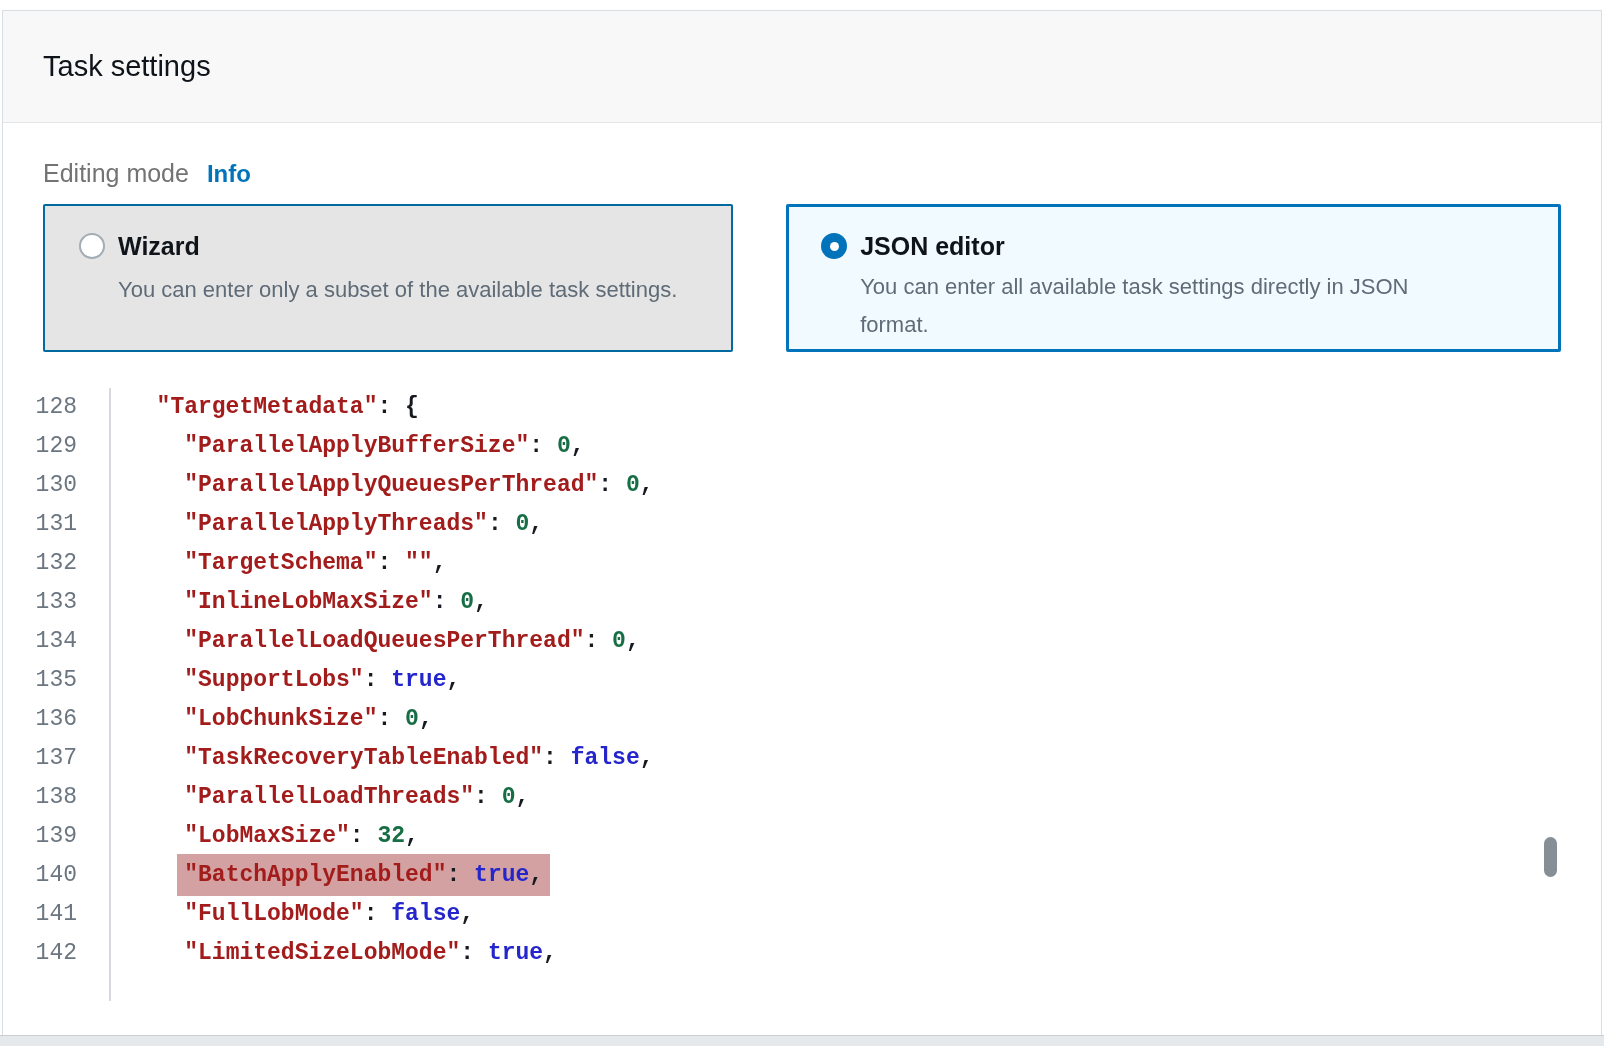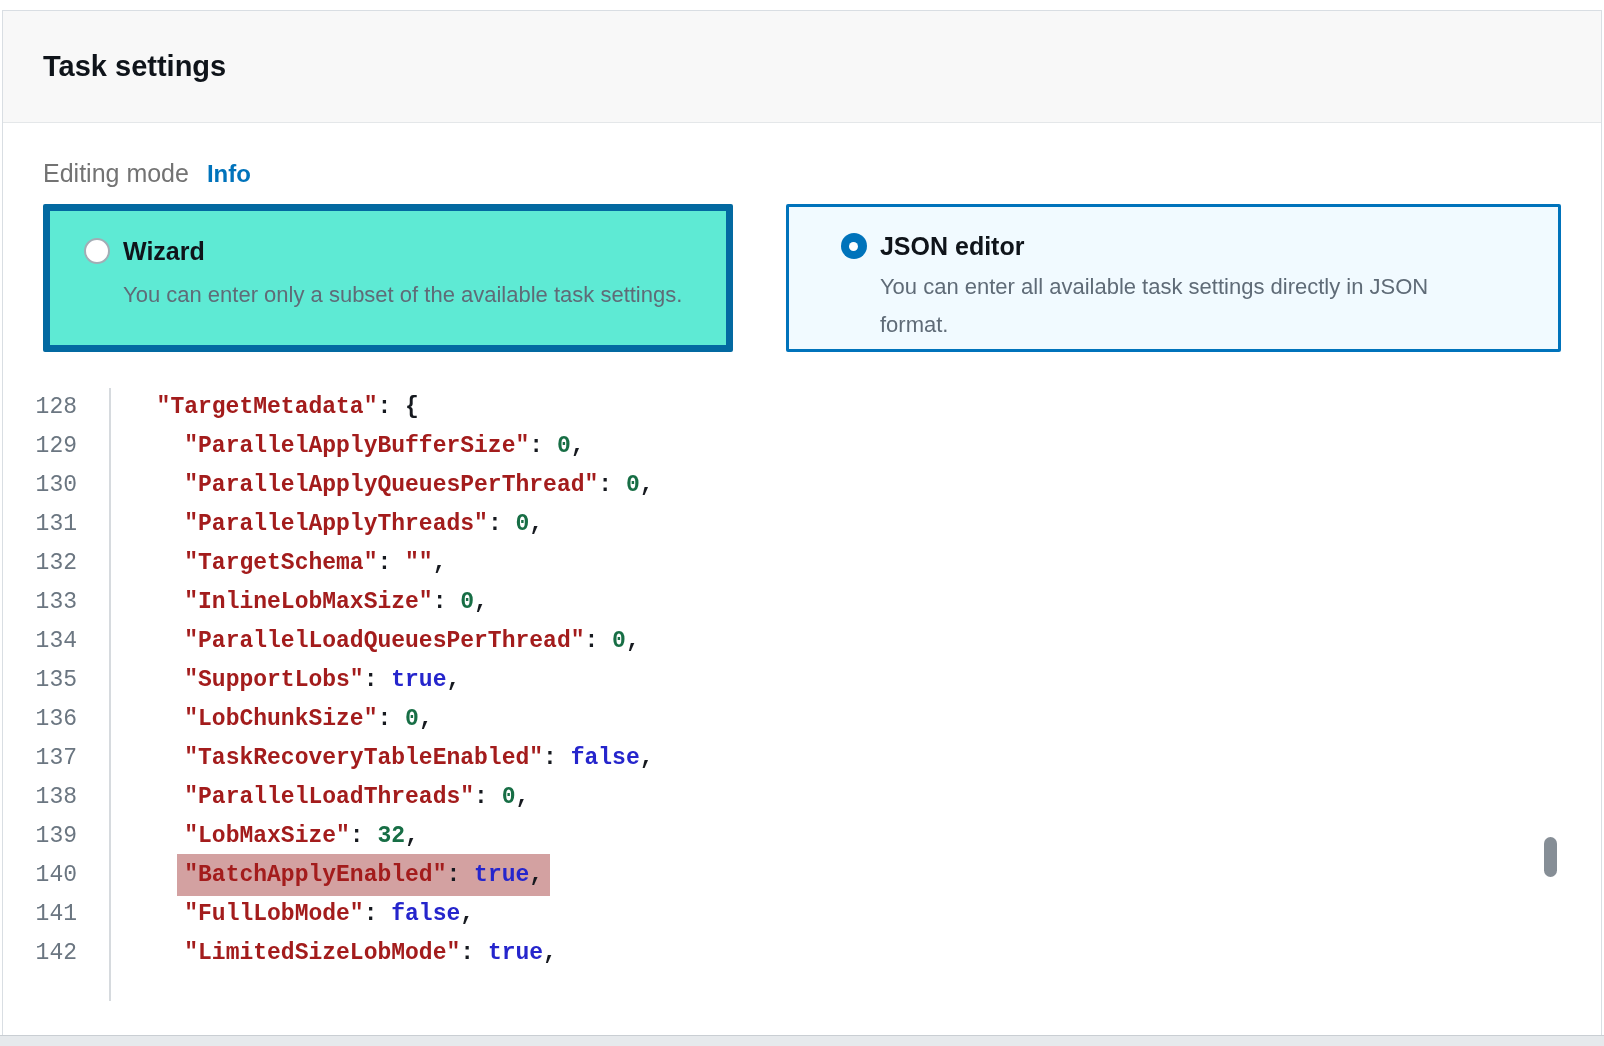--- a/index.html
+++ b/index.html
@@ -24,21 +24,21 @@
     background: #f8f8f8;
     border-bottom: 1px solid #e4e7e9;
     display: flex;
     align-items: center;
     padding: 0 40px;
     box-sizing: border-box;
   }
   .panel-title {
     margin: 0;
     font-size: 29px;
-    font-weight: 700;
+    font-weight: 400;
     color: #0f141a;
   }
   .panel-body { padding: 36px 40px 0 40px; }
 
   .field-label-row {
     display: flex;
     align-items: baseline;
     font-size: 25px;
   }
   .field-label { color: #737373; }
@@ -57,25 +57,25 @@
     margin-top: 16px;
   }
   .tile {
     box-sizing: border-box;
     height: 148px;
     border-radius: 2px;
     padding: 24px 24px 16px 34px;
     display: flex;
     align-items: flex-start;
     cursor: pointer;
-    background: #5eead4;
-    border: 7px solid #0369a1;
+    background: #e5e5e5;
+    border: 2px solid #0369a1;
   }
   .tile.wizard { width: 722px; }
-  .tile.json { width: 811px; border: 3px solid var(--accent, #0073bb); background: var(--selected-tile-bg, #f1faff); padding: 23px 23px 0 52px; }
+  .tile.json { width: 811px; border: 3px solid var(--accent, #0073bb); background: var(--selected-tile-bg, #f1faff); padding: 23px 23px 0 32px; }
 
   .radio {
     flex: 0 0 auto;
     width: 26px; height: 26px;
     border-radius: 50%;
     box-sizing: border-box;
     margin-top: 3px;
     border: 2px solid #a2adb5;
     background: #ffffff;
     display: flex; align-items: center; justify-content: center;

